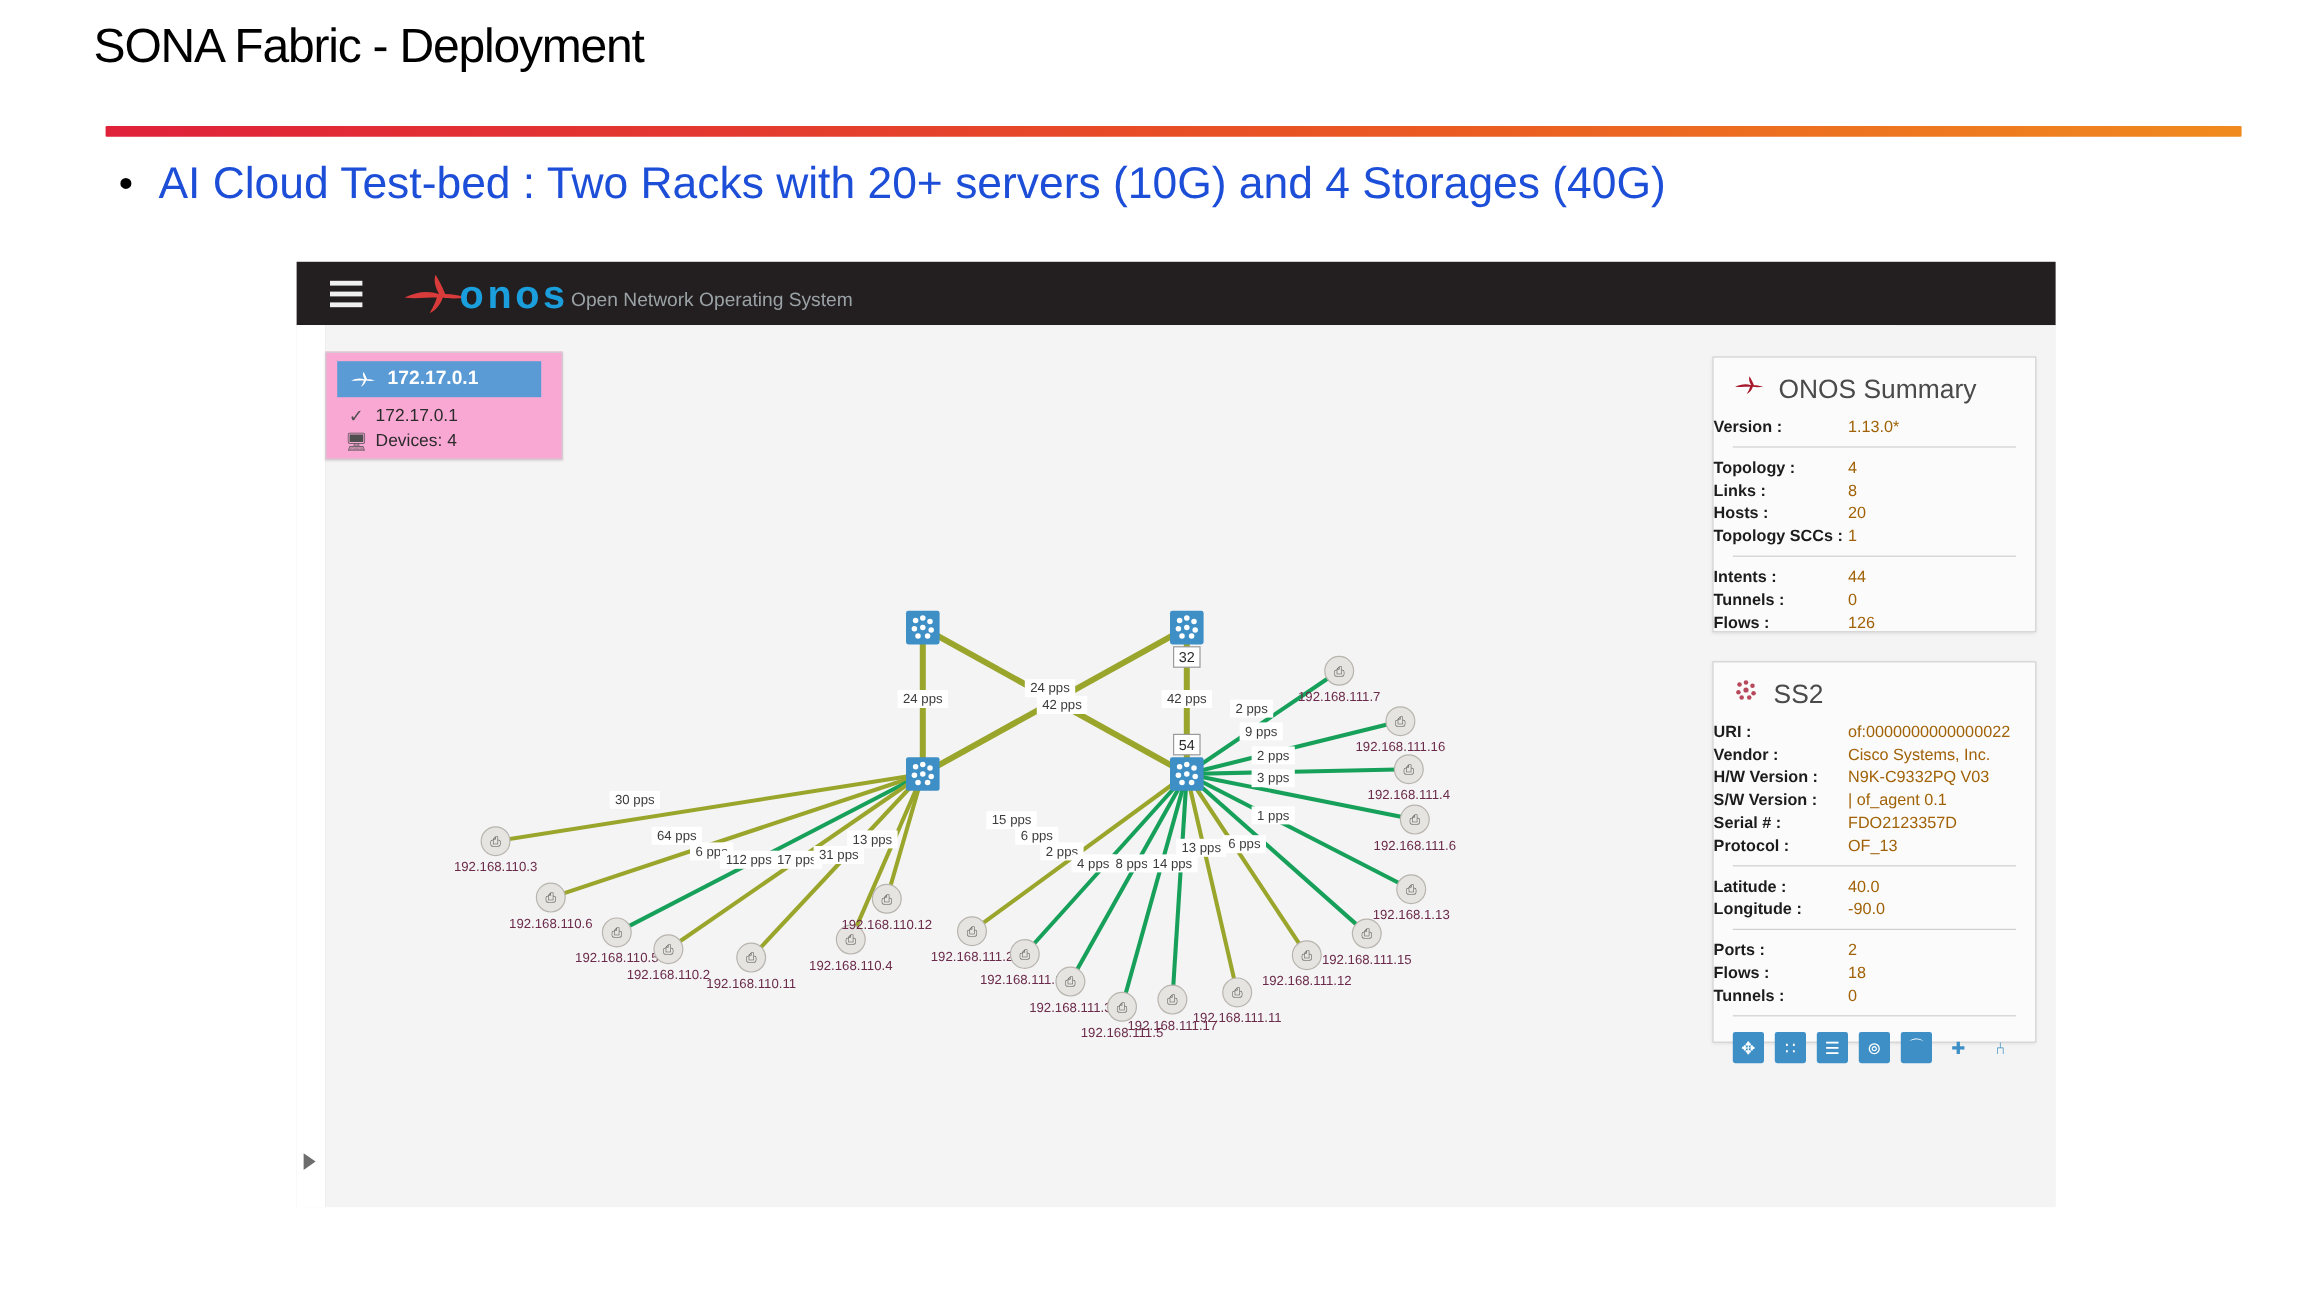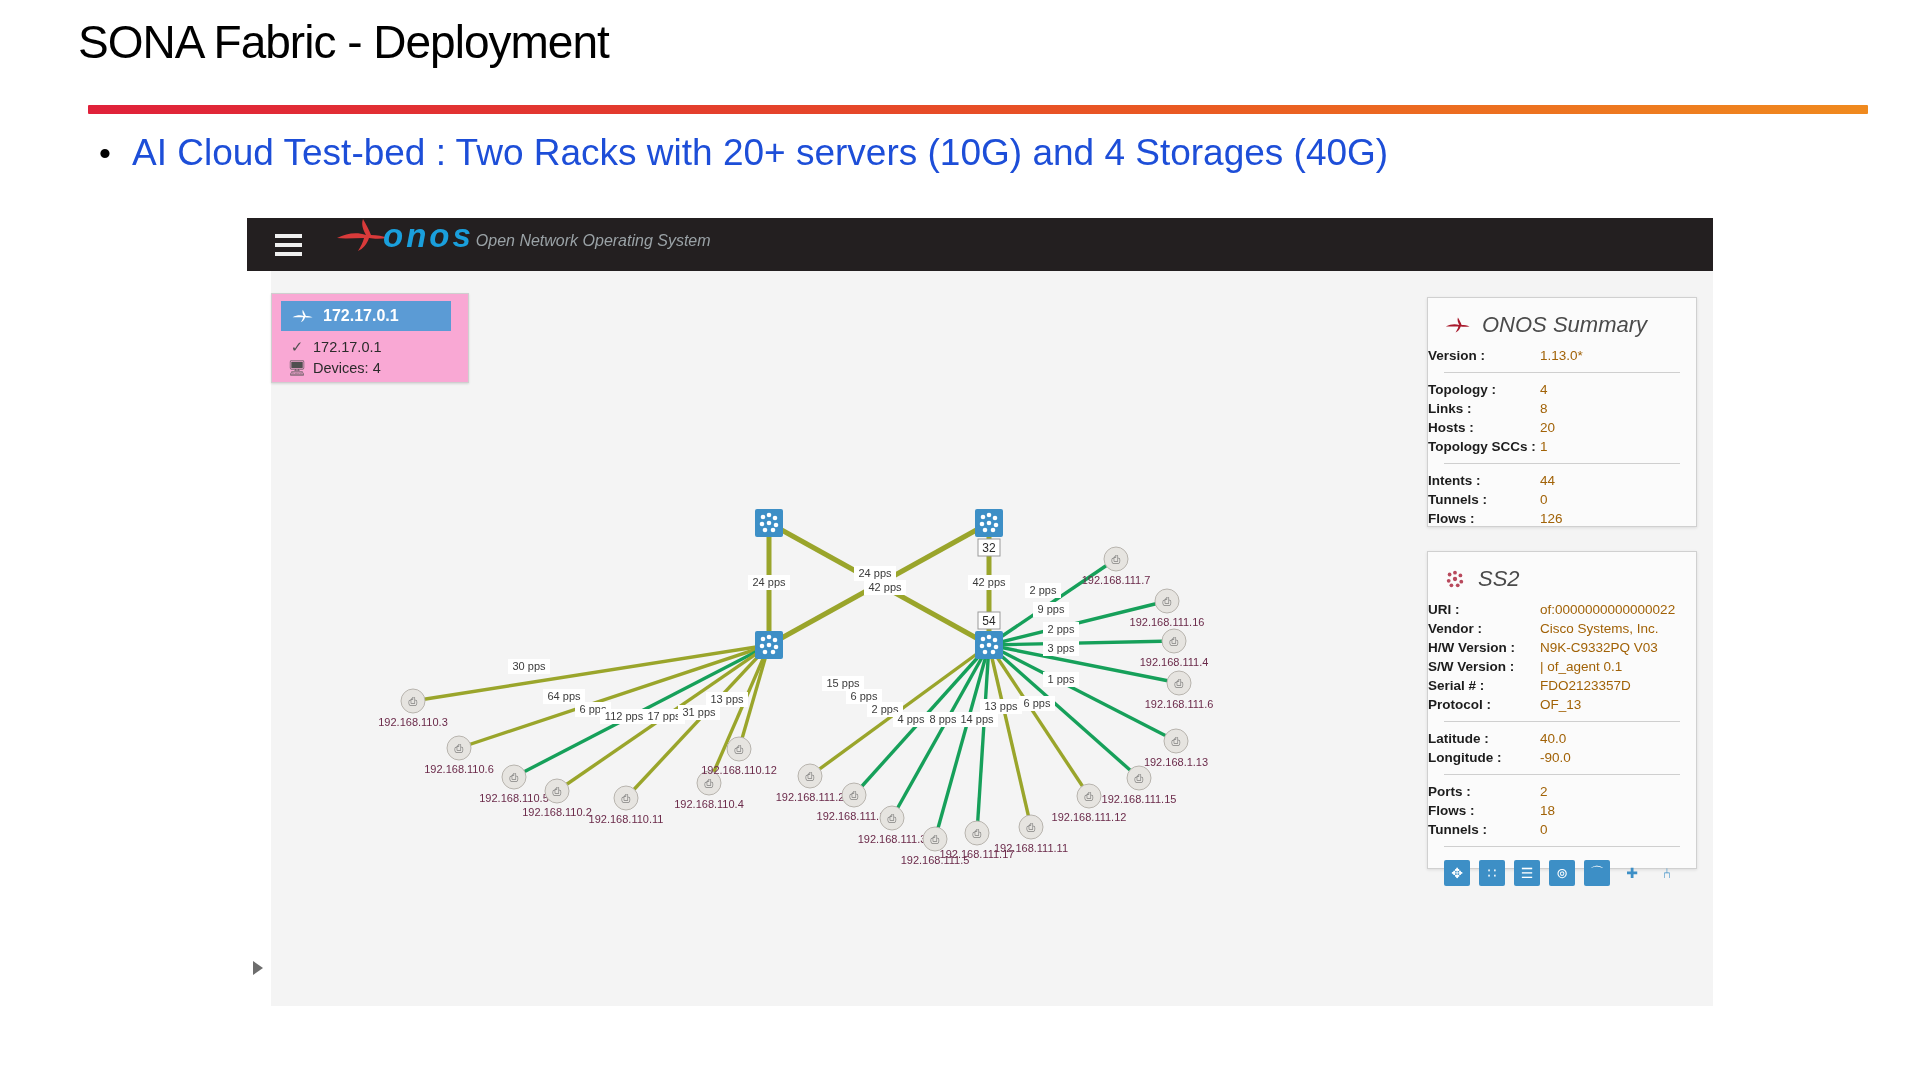--- a/index.html
+++ b/index.html
@@ -6,21 +6,21 @@
   body{
     width:1920px;height:1080px;
     background:#ffffff;
     font-family:"Liberation Sans", sans-serif;
     overflow:hidden;
     position:relative;
   }
   
   #slide-title{
     position:absolute;left:78px;top:18px;
-    font-size:46px;line-height:1.05;
+    font-size:40px;line-height:1.05;
     color:#000;font-weight:400;
     font-family:"Liberation Sans", sans-serif;
     letter-spacing:-1px;
     white-space:nowrap;
   }
   #title-rule{
     position:absolute;left:88px;top:105px;
     width:1780px;height:9px;
     background:linear-gradient(to right,#e0213a 0%,#e33a2e 30%,#ea5a22 62%,#f08a1e 100%);
     border-radius:1px;
@@ -40,21 +40,21 @@
   
   #onos-app{
     position:absolute;left:247px;top:218px;
     width:1466px;height:788px;
     background:#f4f4f4;
     overflow:hidden;
   }
   #onos-mast{
     position:absolute;left:0;top:0;width:1626px;height:53px;
     background:#231f20;
-    display:flex;align-items:flex-start;font-style:italic;
+    display:flex;align-items:center;
   }
   #hamburger{
     width:46px;height:53px;margin-left:18px;
     display:flex;flex-direction:column;justify-content:center;align-items:center;gap:5px;
     cursor:pointer;
   }
   #hamburger span{display:block;width:27px;height:4px;background:#f0f0f0;}
   #onos-logo{margin-left:22px;display:flex;align-items:flex-end;}
   #onos-word{
     color:#1a9fdc;font-size:33px;font-weight:700;letter-spacing:3px;
@@ -113,21 +113,21 @@
 
   
   .panel{
     position:absolute;right:16px;
     background:#fbfbfb;border:1px solid #d0d0d0;
     box-shadow:0 1px 3px rgba(0,0,0,.1);
   }
   #summary-panel{top:26px;width:268px;height:228px;}
   #device-panel{top:280px;width:268px;height:316px;}
   .panel-title{
-    display:flex;align-items:center;padding:14px 0 8px 16px;font-style:italic;
+    display:flex;padding:14px 0 8px 16px;
   }
   .panel-title .t{
     font-size:22px;color:#4a4a4a;font-weight:400;margin-left:12px;
     font-family:"Liberation Sans", sans-serif;
   }
   .kv-list{padding:0 0;}
   .kv{display:flex;font-size:13.5px;line-height:19px;}
   .kv .k{width:112px;color:#1c1c1c;font-weight:700;}
   .kv .v{color:#a16207;}
   .kv-sep{height:1px;background:#cfcfcf;margin:7px 16px 7px 16px;}

